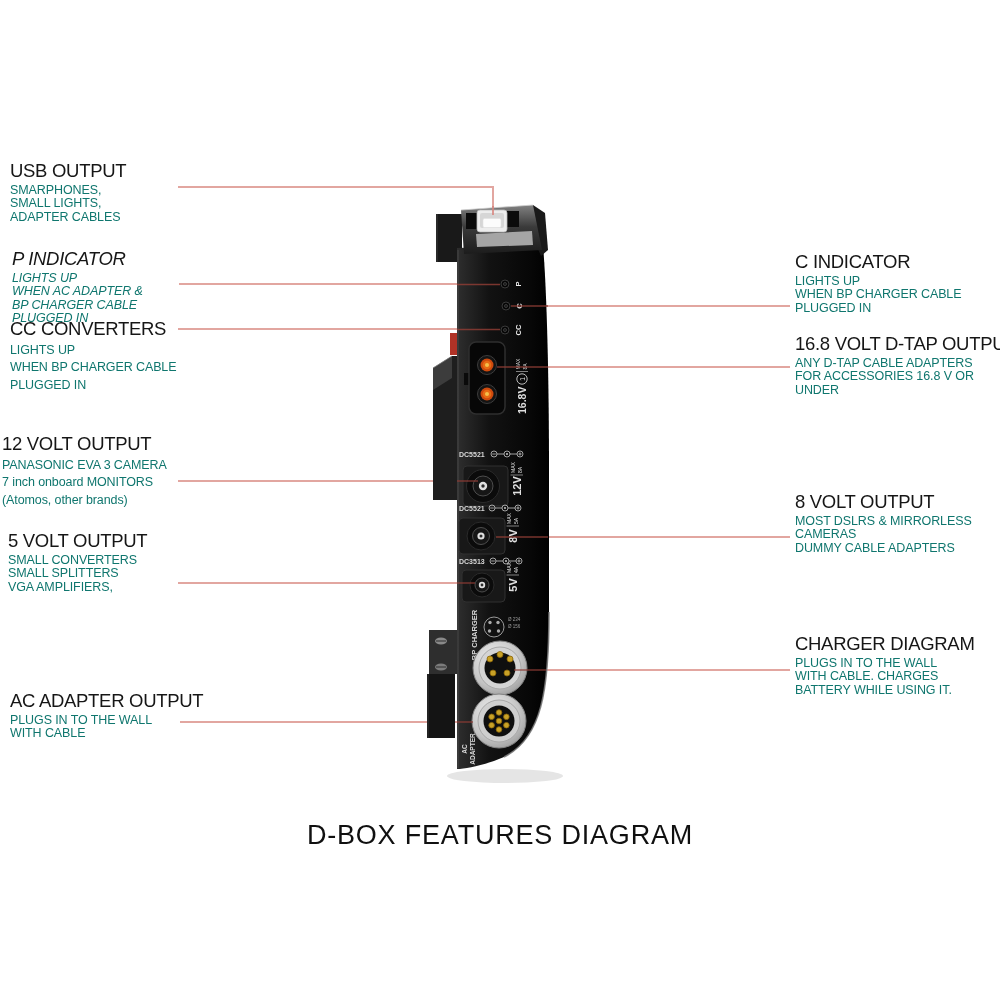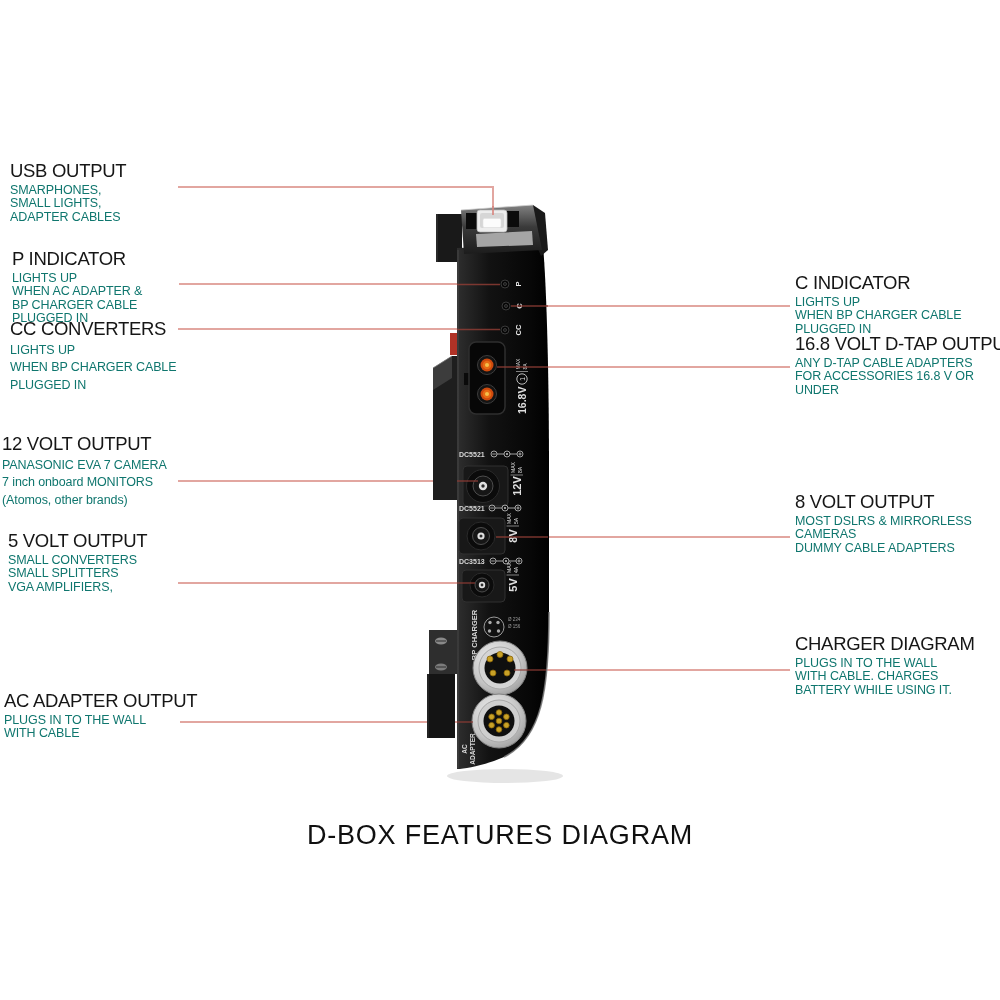--- a/index.html
+++ b/index.html
@@ -31,52 +31,52 @@
   <div class="leader" style="left:540px;top:366px;width:250px;"></div>
   <div class="leader" style="left:545px;top:536px;width:245px;"></div>
   <div class="leader" style="left:542px;top:669px;width:248px;"></div>
 
   <div class="callout" style="left:10px;top:161px;">
     <div class="h">USB OUTPUT</div>
     <div class="l">SMARPHONES,</div>
     <div class="l">SMALL LIGHTS,</div>
     <div class="l">ADAPTER CABLES</div>
   </div>
-  <div class="callout" style="left:12px;top:249px;">
+  <div class="callout" style="left:12px;top:249px;font-style:italic;">
     <div class="h">P INDICATOR</div>
     <div class="l">LIGHTS UP</div>
     <div class="l">WHEN AC ADAPTER  &amp;</div>
     <div class="l">BP CHARGER CABLE</div>
     <div class="l">PLUGGED IN</div>
   </div>
   <div class="callout sp" style="left:10px;top:319px;">
     <div class="h">CC CONVERTERS</div>
     <div class="l">LIGHTS UP</div>
     <div class="l">WHEN BP CHARGER CABLE</div>
     <div class="l">PLUGGED IN</div>
   </div>
   <div class="callout sp" style="left:2px;top:434px;">
     <div class="h">12 VOLT OUTPUT</div>
-    <div class="l">PANASONIC EVA 7 CAMERA</div>
+    <div class="l">PANASONIC EVA 3 CAMERA</div>
     <div class="l">7 inch onboard MONITORS</div>
     <div class="l">(Atomos, other brands)</div>
   </div>
   <div class="callout" style="left:8px;top:531px;">
     <div class="h">5 VOLT OUTPUT</div>
     <div class="l">SMALL CONVERTERS</div>
     <div class="l">SMALL SPLITTERS</div>
     <div class="l">VGA AMPLIFIERS,</div>
   </div>
-  <div class="callout" style="left:4px;top:691px;">
+  <div class="callout" style="left:10px;top:691px;">
     <div class="h">AC ADAPTER OUTPUT</div>
     <div class="l">PLUGS IN TO THE WALL</div>
     <div class="l">WITH CABLE</div>
   </div>
 
-  <div class="callout" style="left:795px;top:273px;">
+  <div class="callout" style="left:795px;top:252px;">
     <div class="h">C INDICATOR</div>
     <div class="l">LIGHTS UP</div>
     <div class="l">WHEN BP CHARGER CABLE</div>
     <div class="l">PLUGGED IN</div>
   </div>
   <div class="callout" style="left:795px;top:334px;">
     <div class="h">16.8 VOLT D-TAP OUTPUT</div>
     <div class="l">ANY D-TAP CABLE ADAPTERS</div>
     <div class="l">FOR ACCESSORIES 16.8 V OR</div>
     <div class="l">UNDER</div>

